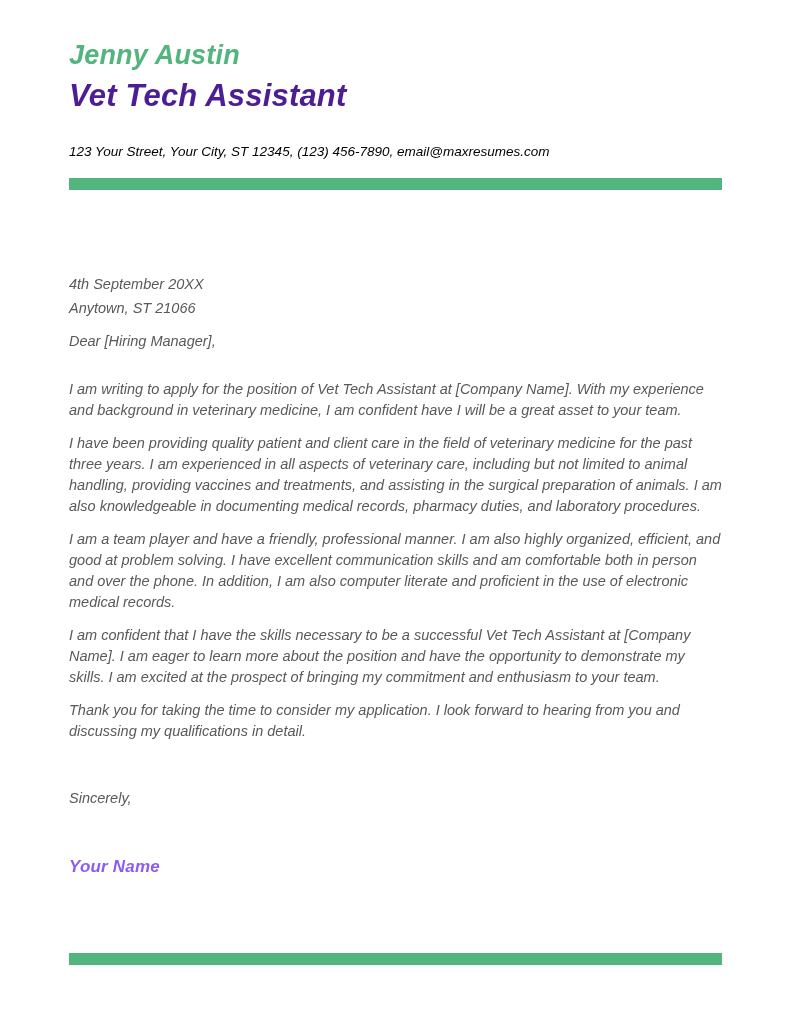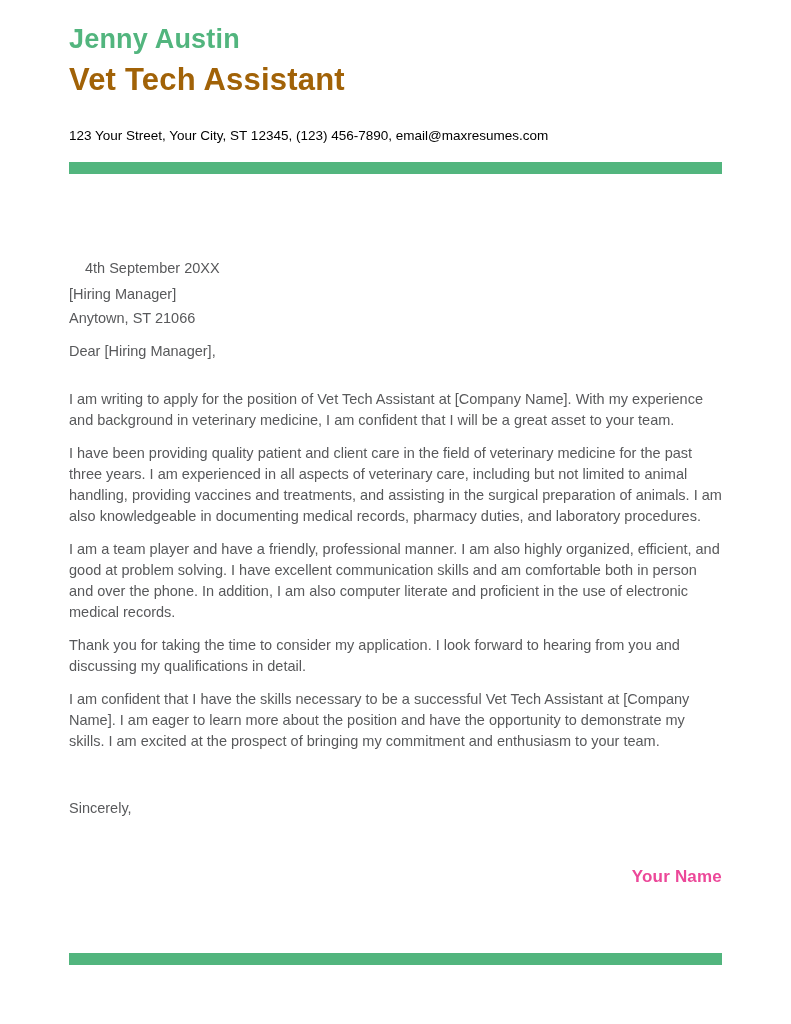--- a/index.html
+++ b/index.html
@@ -5,37 +5,38 @@
   * { margin: 0; padding: 0; box-sizing: border-box; }
   html, body { background: #ffffff; }
   body { font-family: "Liberation Sans", "DejaVu Sans", sans-serif; }
 
   .page {
     position: relative;
     width: 791px;
     height: 1024px;
     margin: 0 auto;
     background: #ffffff;
-    padding: 0 69px;
+    padding: 16px 69px;
     overflow: hidden;
+    font-style: italic;
   }
 
   
   .header { padding-top: 23px; }
 
   .person-name {
     color: #52B57E;
     font-size: 27px;
     font-weight: bold;
     line-height: 1.2;
     letter-spacing: 0.2px;
   }
 
   .job-title {
-    color: #a16207;
+    color: #4c1d95;
     font-size: 31px;
     font-weight: bold;
     line-height: 1.15;
     margin-top: 7px;
     letter-spacing: 0.2px;
   }
 
   .contact-line {
     color: #000000;
     font-size: 13.5px;
@@ -51,34 +52,33 @@
   .header-rule { margin-top: 18px; }
 
   
   .letter {
     margin-top: 84px;
     color: #58595B;
     font-size: 14.5px;
     line-height: 21px;
   }
 
-  .date-line   { margin-bottom: 5px; margin-left: 16px; }
+  .date-line   { margin-bottom: 5px; }
   .recipient   { margin-bottom: 5px; }
   .address     { line-height: 17px; margin-bottom: 14px; }
   .salutation  { margin-bottom: 27px; }
   .letter p.body-par { margin-bottom: 12px; }
 
   .closing   { margin-top: 46px; }
   .signature {
     margin-top: 47px;
-    color: #ec4899;
+    color: #8b5cf6;
     font-size: 17px;
     font-weight: bold;
     letter-spacing: 0.2px;
-    text-align: right;
   }
 
   
   .footer-rule {
     position: absolute;
     left: 69px;
     right: 69px;
     bottom: 59px;
   }
 </style>
@@ -89,31 +89,30 @@
 
   <div class="header">
     <div class="person-name">Jenny Austin</div>
     <div class="job-title">Vet Tech Assistant</div>
     <div class="contact-line">123 Your Street, Your City, ST 12345, (123) 456-7890, email@maxresumes.com</div>
     <div class="rule header-rule"></div>
   </div>
 
   <div class="letter">
     <p class="date-line">4th September 20XX</p>
-    <p class="recipient">[Hiring Manager]</p>
     <div class="address">
       <div>Anytown, ST 21066</div>
     </div>
     <p class="salutation">Dear [Hiring Manager],</p>
 
-    <p class="body-par">I am writing to apply for the position of Vet Tech Assistant at [Company Name]. With my experience and background in veterinary medicine, I am confident that I will be a great asset to your team.</p>
+    <p class="body-par">I am writing to apply for the position of Vet Tech Assistant at [Company Name]. With my experience and background in veterinary medicine, I am confident have I will be a great asset to your team.</p>
     <p class="body-par">I have been providing quality patient and client care in the field of veterinary medicine for the past three years. I am experienced in all aspects of veterinary care, including but not limited to animal handling, providing vaccines and treatments, and assisting in the surgical preparation of animals. I am also knowledgeable in documenting medical records, pharmacy duties, and laboratory procedures.</p>
     <p class="body-par">I am a team player and have a friendly, professional manner. I am also highly organized, efficient, and good at problem solving. I have excellent communication skills and am comfortable both in person and over the phone. In addition, I am also computer literate and proficient in the use of electronic medical records.</p>
+    <p class="body-par">I am confident that I have the skills necessary to be a successful Vet Tech Assistant at [Company Name]. I am eager to learn more about the position and have the opportunity to demonstrate my skills. I am excited at the prospect of bringing my commitment and enthusiasm to your team.</p>
     <p class="body-par">Thank you for taking the time to consider my application. I look forward to hearing from you and discussing my qualifications in detail.</p>
-    <p class="body-par">I am confident that I have the skills necessary to be a successful Vet Tech Assistant at [Company Name]. I am eager to learn more about the position and have the opportunity to demonstrate my skills. I am excited at the prospect of bringing my commitment and enthusiasm to your team.</p>
 
     <p class="closing">Sincerely,</p>
     <p class="signature">Your Name</p>
   </div>
 
   <div class="rule footer-rule"></div>
 
 </div>
 
 </body></html>

